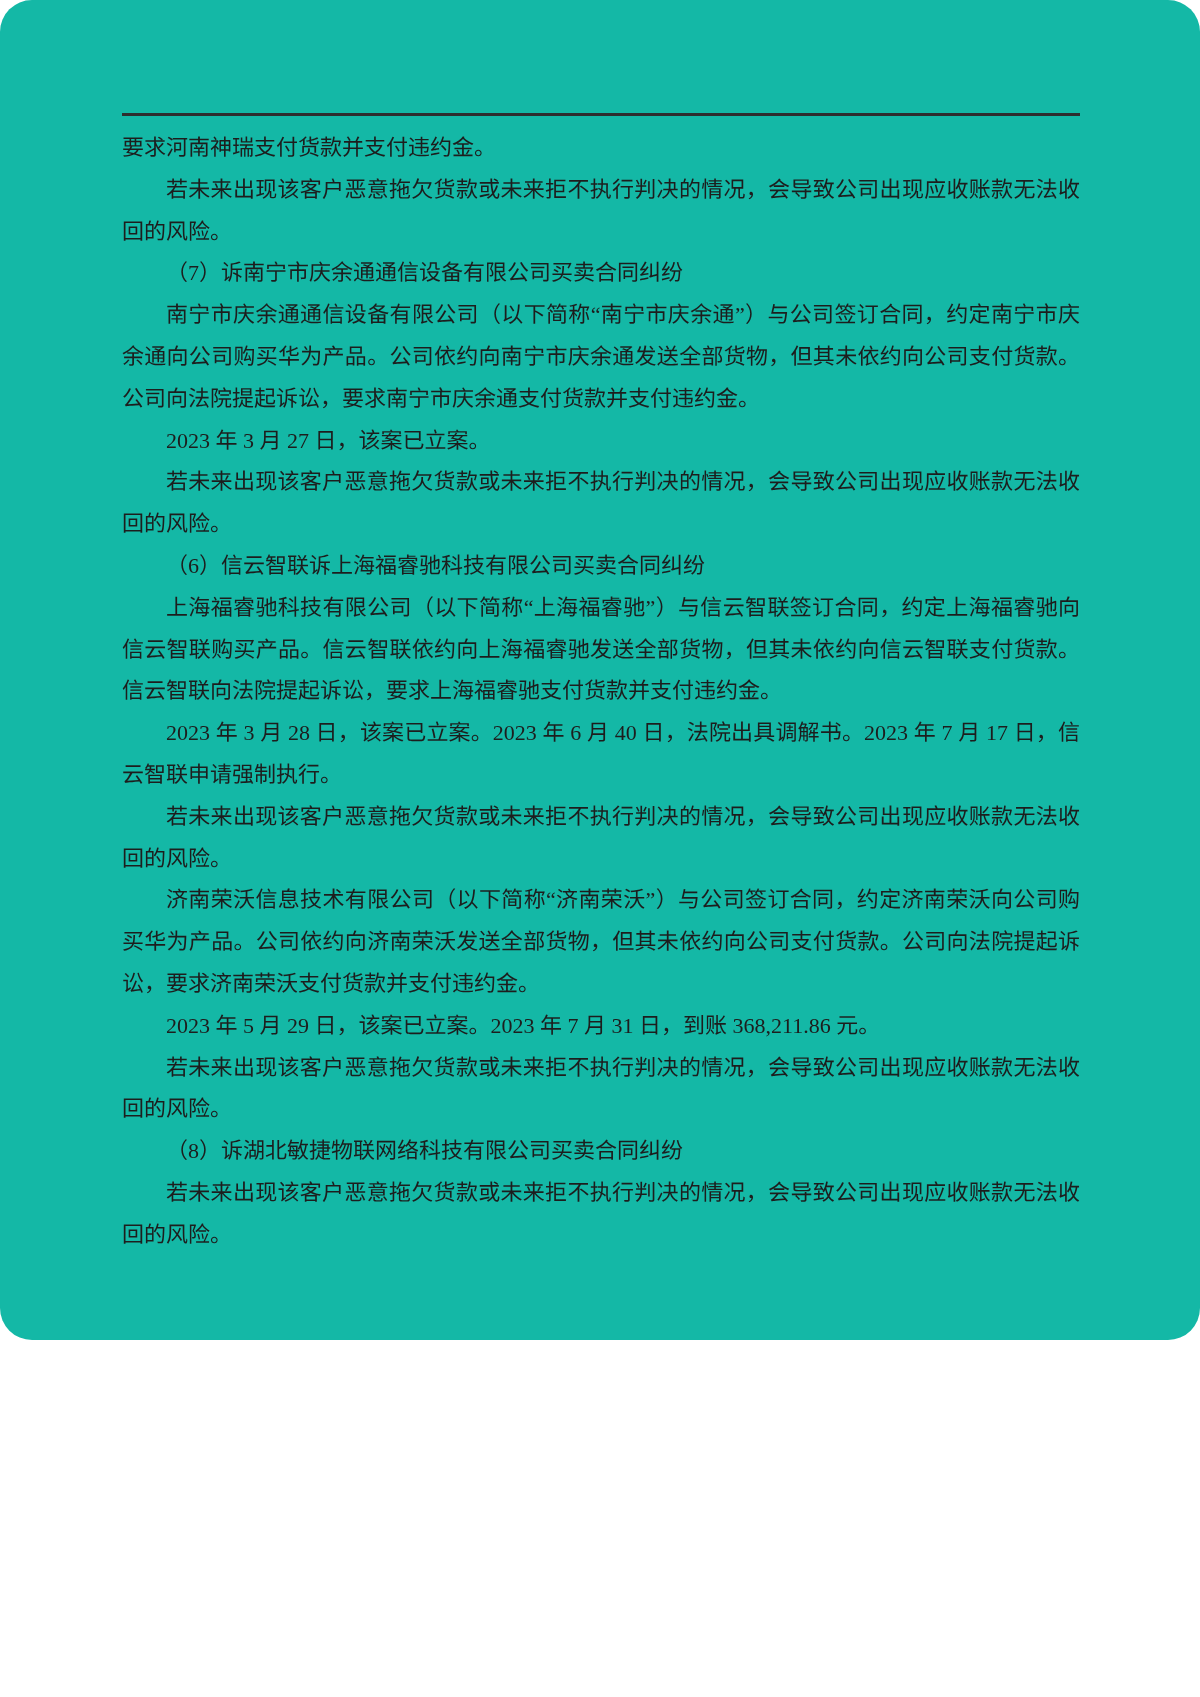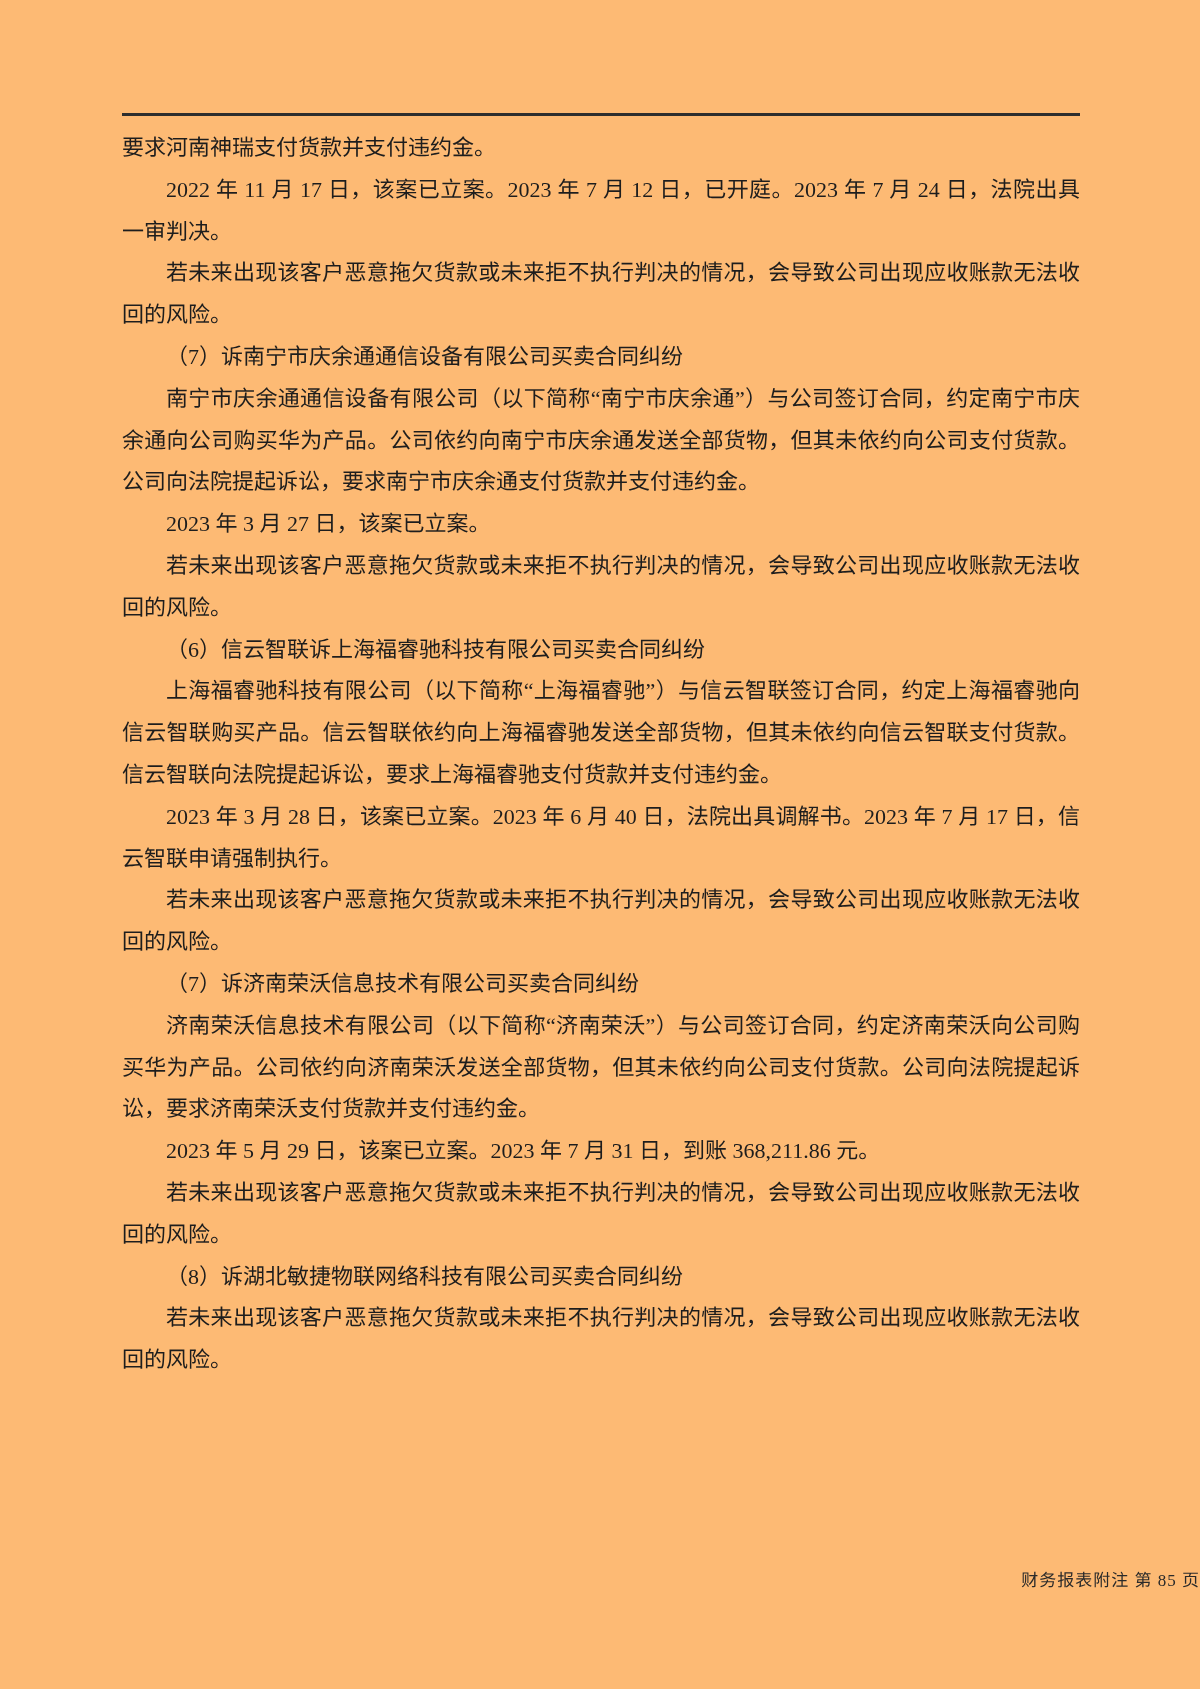--- a/index.html
+++ b/index.html
@@ -4,23 +4,24 @@
 <style>
   * { margin: 0; padding: 0; box-sizing: border-box; }
   html, body {
     width: 1200px;
     background: #ffffff;
     font-family: "Liberation Serif", "DejaVu Serif", serif;
   }
   .page {
     position: relative;
     width: 1200px;
-    height: 1689px;
-    background: #fdba74;
+    height: 1340px;
+    background: #14b8a6;
     overflow: hidden;
+    border-radius: 32px;
   }
   .header-rule {
     position: absolute;
     left: 122px;
     top: 113px;
     width: 958px;
     height: 3px;
     background: #2e2e2e;
   }
   .content {
@@ -46,31 +47,29 @@
     letter-spacing: 1px;
   }
 </style>
 </head>
 <body>
 
 <div class="page">
   <div class="header-rule"></div>
   <div class="content">
       <p class="para flush">要求河南神瑞支付货款并支付违约金。</p>
-      <p class="para indent">2022 年 11 月 17 日，该案已立案。2023 年 7 月 12 日，已开庭。2023 年 7 月 24 日，法院出具一审判决。</p>
       <p class="para indent">若未来出现该客户恶意拖欠货款或未来拒不执行判决的情况，会导致公司出现应收账款无法收回的风险。</p>
       <p class="para indent">（7）诉南宁市庆余通通信设备有限公司买卖合同纠纷</p>
       <p class="para indent">南宁市庆余通通信设备有限公司（以下简称“南宁市庆余通”）与公司签订合同，约定南宁市庆余通向公司购买华为产品。公司依约向南宁市庆余通发送全部货物，但其未依约向公司支付货款。公司向法院提起诉讼，要求南宁市庆余通支付货款并支付违约金。</p>
       <p class="para indent">2023 年 3 月 27 日，该案已立案。</p>
       <p class="para indent">若未来出现该客户恶意拖欠货款或未来拒不执行判决的情况，会导致公司出现应收账款无法收回的风险。</p>
       <p class="para indent">（6）信云智联诉上海福睿驰科技有限公司买卖合同纠纷</p>
       <p class="para indent">上海福睿驰科技有限公司（以下简称“上海福睿驰”）与信云智联签订合同，约定上海福睿驰向信云智联购买产品。信云智联依约向上海福睿驰发送全部货物，但其未依约向信云智联支付货款。信云智联向法院提起诉讼，要求上海福睿驰支付货款并支付违约金。</p>
       <p class="para indent">2023 年 3 月 28 日，该案已立案。2023 年 6 月 40 日，法院出具调解书。2023 年 7 月 17 日，信云智联申请强制执行。</p>
       <p class="para indent">若未来出现该客户恶意拖欠货款或未来拒不执行判决的情况，会导致公司出现应收账款无法收回的风险。</p>
-      <p class="para indent">（7）诉济南荣沃信息技术有限公司买卖合同纠纷</p>
       <p class="para indent">济南荣沃信息技术有限公司（以下简称“济南荣沃”）与公司签订合同，约定济南荣沃向公司购买华为产品。公司依约向济南荣沃发送全部货物，但其未依约向公司支付货款。公司向法院提起诉讼，要求济南荣沃支付货款并支付违约金。</p>
       <p class="para indent">2023 年 5 月 29 日，该案已立案。2023 年 7 月 31 日，到账 368,211.86 元。</p>
       <p class="para indent">若未来出现该客户恶意拖欠货款或未来拒不执行判决的情况，会导致公司出现应收账款无法收回的风险。</p>
       <p class="para indent">（8）诉湖北敏捷物联网络科技有限公司买卖合同纠纷</p>
       <p class="para indent">若未来出现该客户恶意拖欠货款或未来拒不执行判决的情况，会导致公司出现应收账款无法收回的风险。</p>
     </div>
   <div class="footer">
     <span>财务报表附注 第 85 页</span>
   </div>
 </div>

